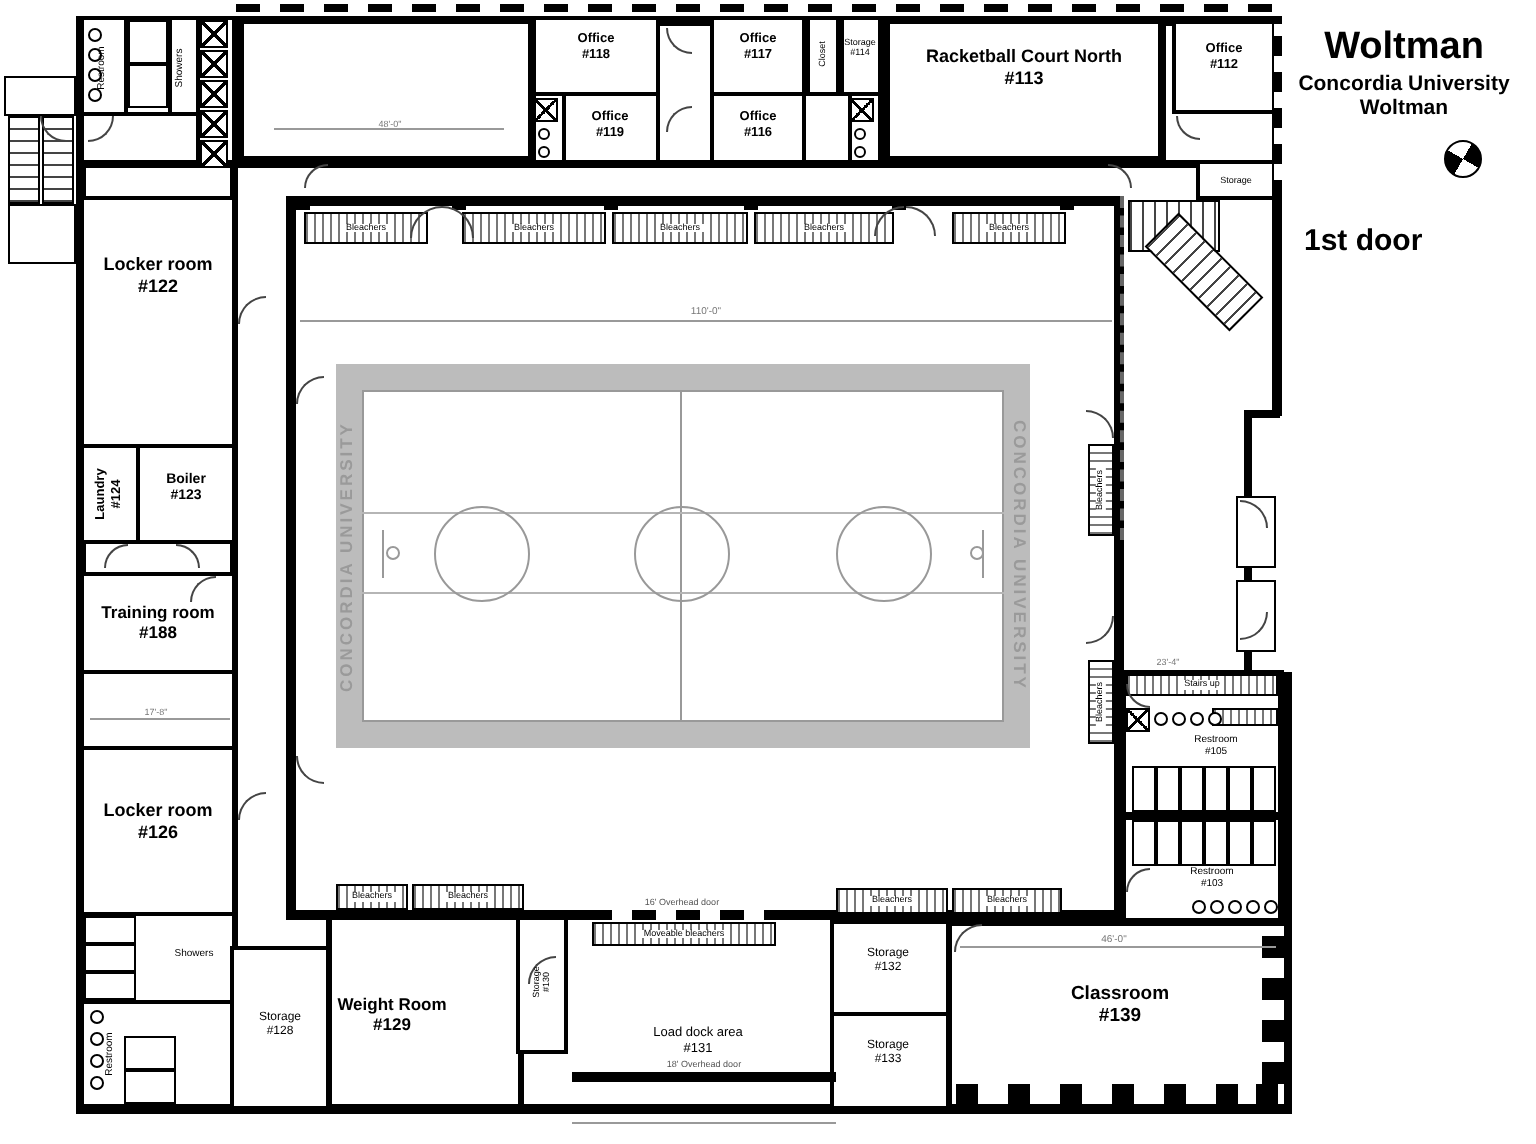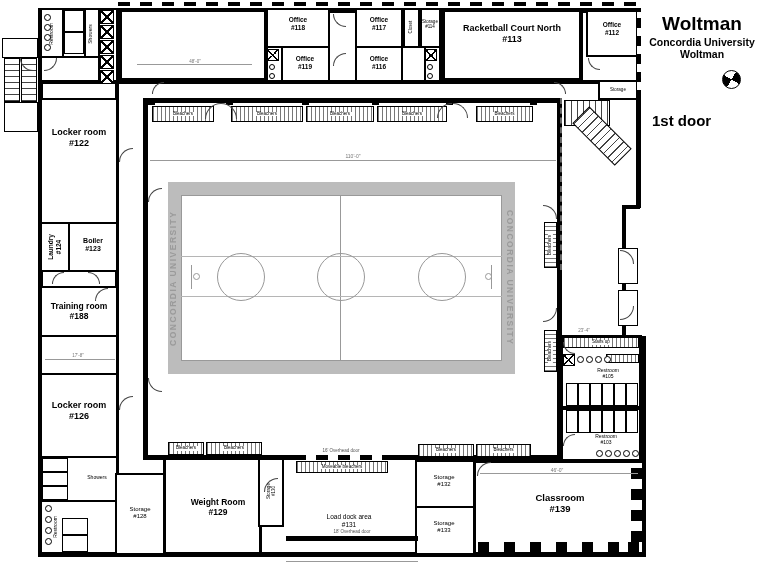--- a/index.html
+++ b/index.html
@@ -281,21 +281,21 @@
       <div class="lbl" style="left: 79px; top: 311px; font-size: 8.5px; transform: translate(-50%, -50%); font-weight: bold;">Training room
 #188</div>
       <div class="lbl" style="left: 79px; top: 411px; font-size: 9px; transform: translate(-50%, -50%); font-weight: bold;">Locker room
 #126</div>
       <div class="lbl" style="left: 97px; top: 477px; font-size: 5px; transform: translate(-50%, -50%);">Showers</div>
       <div class="lbl" style="left: 55px; top: 527px; font-size: 5px; transform: translate(-50%, -50%) rotate(-90deg);">Restroom</div>
       <div class="lbl" style="left: 51px; top: 34px; font-size: 5px; transform: translate(-50%, -50%) rotate(-90deg);">Restroom</div>
       <div class="lbl" style="left: 90px; top: 34px; font-size: 5px; transform: translate(-50%, -50%) rotate(-90deg);">Showers</div>
       <div class="lbl" style="left: 140px; top: 513px; font-size: 6px; transform: translate(-50%, -50%);">Storage
 #128</div>
-      <div class="lbl" style="left: 218px; top: 507px; font-size: 8.5px; transform: translate(-50%, -50%); font-weight: bold;">Weight Room
+      <div class="lbl" style="left: 196px; top: 507px; font-size: 8.5px; transform: translate(-50%, -50%); font-weight: bold;">Weight Room
 #129</div>
       <div class="lbl" style="left: 271px; top: 491px; font-size: 4.5px; transform: translate(-50%, -50%) rotate(-90deg);">Storage
 #130</div>
       <div class="lbl" style="left: 341px; top: 451px; font-size: 4.5px; transform: translate(-50%, -50%); color: rgb(85, 85, 85);">16' Overhead door</div>
       <div class="lbl" style="left: 349px; top: 521px; font-size: 6.5px; transform: translate(-50%, -50%);">Load dock area
 #131</div>
       <div class="lbl" style="left: 352px; top: 532px; font-size: 4.5px; transform: translate(-50%, -50%); color: rgb(85, 85, 85);">18' Overhead door</div>
       <div class="lbl" style="left: 444px; top: 481px; font-size: 6px; transform: translate(-50%, -50%);">Storage
 #132</div>
       <div class="lbl" style="left: 444px; top: 527px; font-size: 6px; transform: translate(-50%, -50%);">Storage

